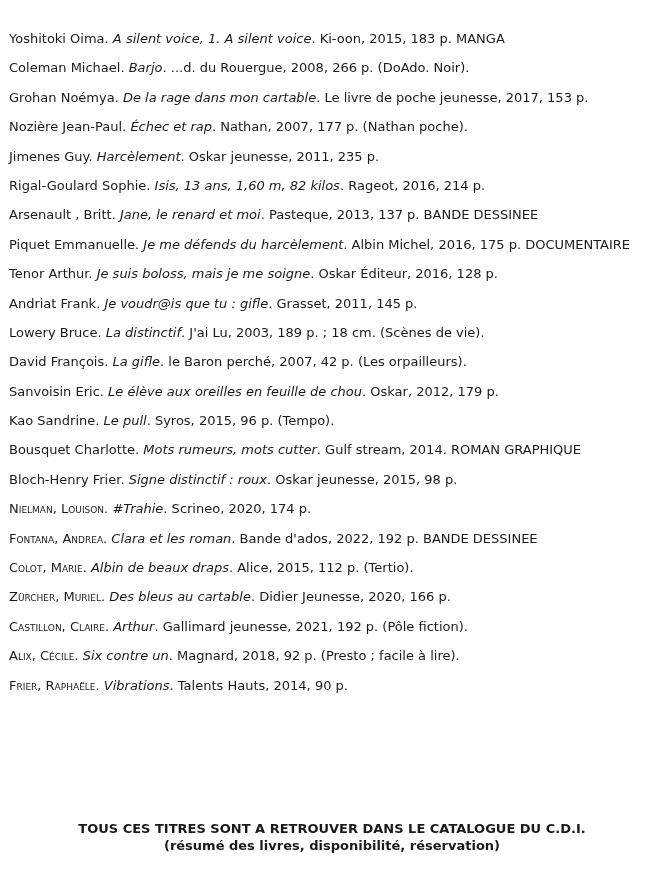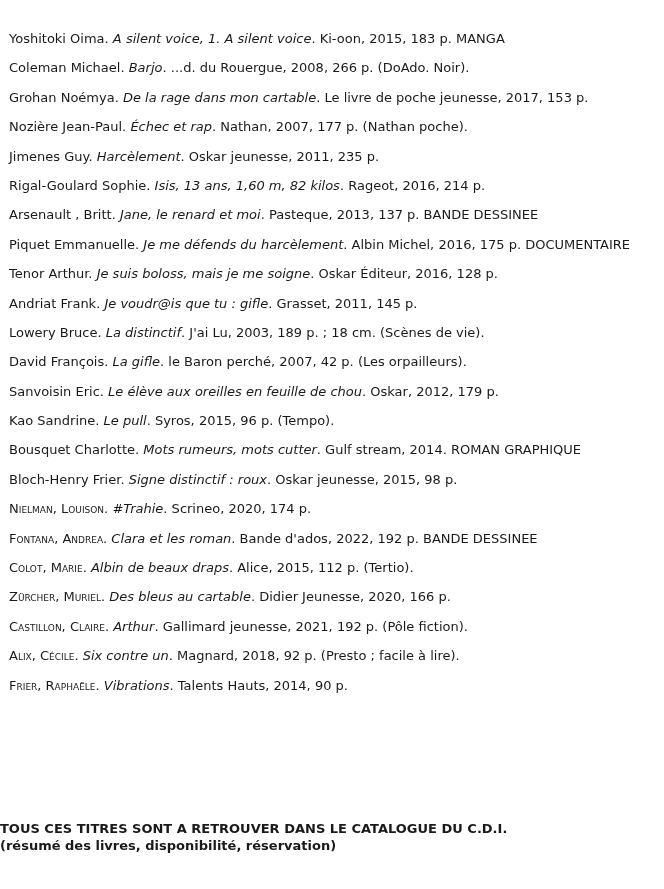--- a/index.html
+++ b/index.html
@@ -31,21 +31,21 @@
   }
   .entry .author { font-style: normal; }
   .entry .author.smallcaps { font-variant: small-caps; font-variant-caps: small-caps; }
   .entry .title { font-style: italic; }
   .entry .rest { font-style: normal; }
   .doc-footer {
     position: absolute;
     top: 821px;
     left: 0;
     right: 0;
-    text-align: left;
+    text-align: center;
     font-weight: bold;
     font-size: 13px;
     line-height: 16.5px;
   }
   .doc-footer p { margin: 0; }
 </style>
 </head>
 <body style="background: rgb(255, 255, 255); color: rgb(26, 26, 26);">
 
 <div class="doc-page">

